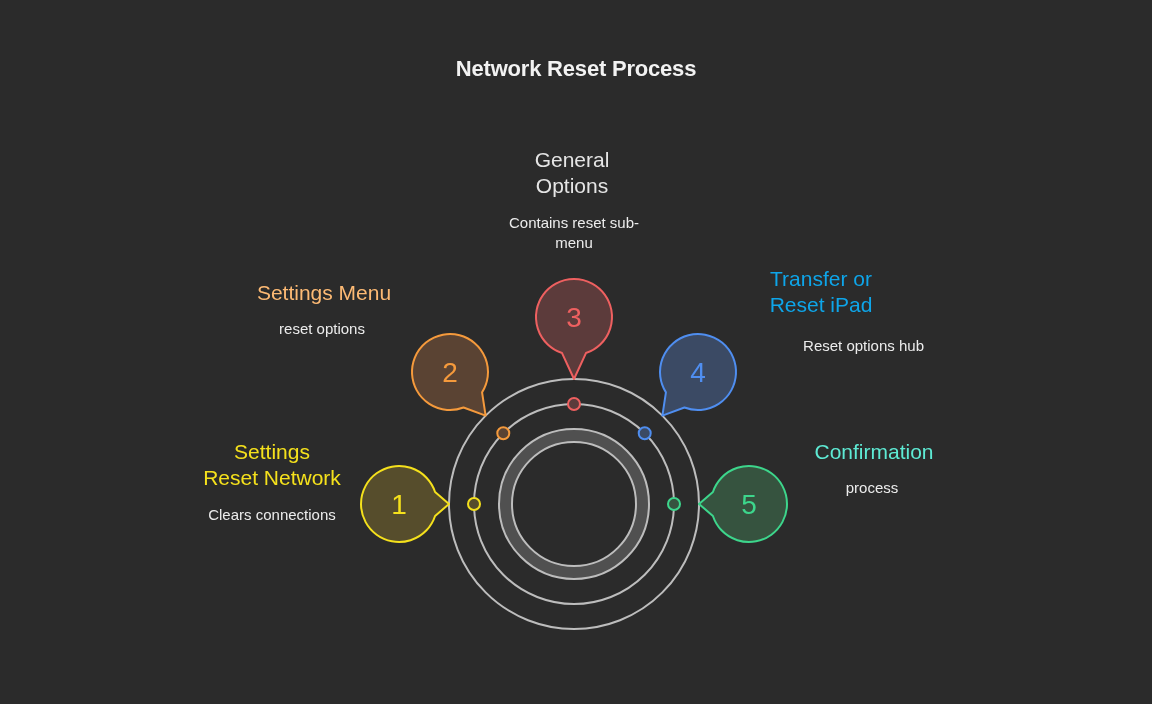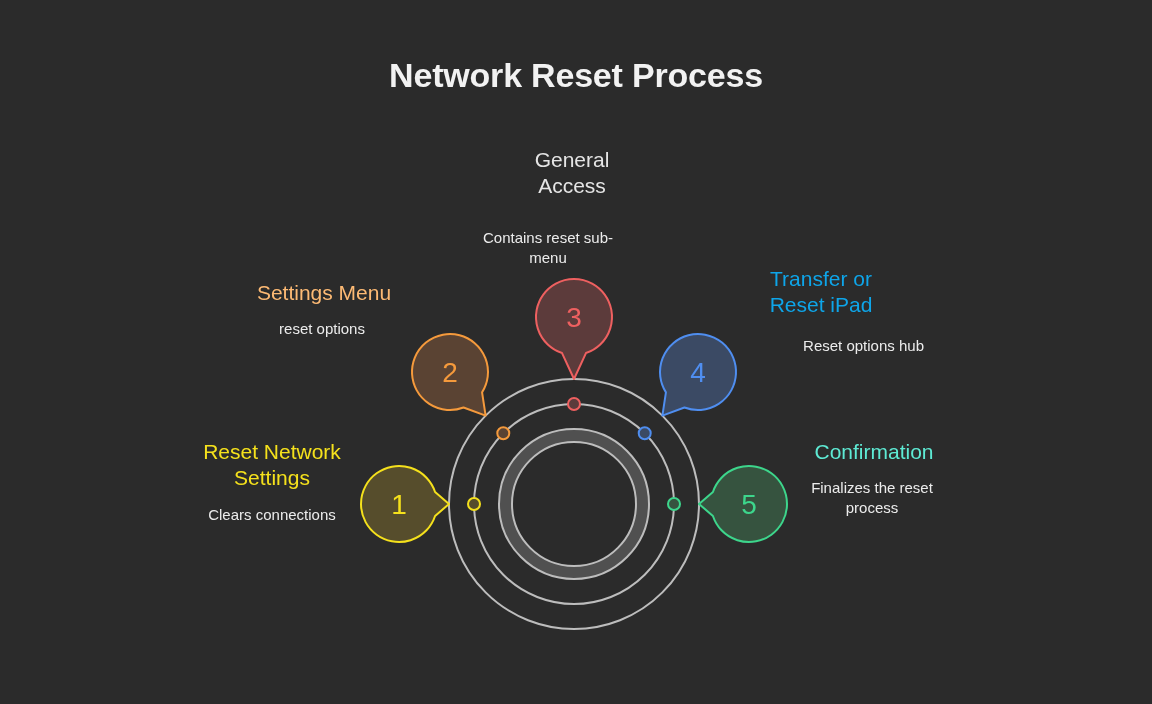--- a/index.html
+++ b/index.html
@@ -1,17 +1,17 @@
 <!DOCTYPE html>
 <html><head>
 <meta charset="utf-8">
 <style>
   html, body { margin:0; padding:0; }
   body { width:1152px; height:704px; background:#2b2b2b; position:relative; overflow:hidden; font-family:"Liberation Sans", sans-serif; }
-  #title { position:absolute; top:56px; left:0; width:1152px; text-align:center; color:#f2f2f2; font-weight:bold; font-size:34px; font-family:"Liberation Sans", sans-serif; letter-spacing:-0.2px; }
+  #title { position:absolute; top:56px; left:0; width:1152px; text-align:center; color:#f2f2f2; font-weight:bold; font-size:22px; font-family:"Liberation Sans", sans-serif; letter-spacing:-0.2px; }
   svg#diagram { position:absolute; left:0; top:0; }
   .step-title { position:absolute; text-align:center; font-size:21px; line-height:26px; font-family:"Liberation Sans", sans-serif; }
   .step-desc { position:absolute; text-align:center; color:#ececec; font-size:15px; line-height:20px; font-family:"Liberation Sans", sans-serif; }
   .num { font-family:"Liberation Sans", sans-serif; font-size:28px; }
 </style>
 </head>
 <body>
 
 <div id="title">Network Reset Process</div>
 
@@ -46,50 +46,49 @@
       </g>
       <g>
         <circle cx="674" cy="504" r="6" fill="#36533f" stroke="#3dd68c" stroke-width="2"></circle>
         <path d="M 712.9290541128672 515.9535293034124 L 699 504 L 712.9290541128672 492.04647069658756 A 38 38 0 1 1 712.9290541128672 515.9535293034124 Z" fill="#36533f" stroke="#3dd68c" stroke-width="2" stroke-linejoin="round"></path>
         <text x="749" y="514" text-anchor="middle" fill="#3dd68c" class="num">5</text>
       </g>
     </g>
 </svg>
 
 <div class="step-title" style="left: 172px; top: 439px; width: 200px; color: rgb(245, 225, 28);">
+  <div>Settings</div>
   <div>Reset Network</div>
-  <div>Settings</div>
 </div>
 <div class="step-desc" style="left:172px; top:505px; width:200px;">
   <div>Clears connections</div>
 </div>
 
 <div class="step-title" style="left: 224px; top: 280px; width: 200px; color: #fdba74; text-align: center;">
   <div>Settings Menu</div>
 </div>
 <div class="step-desc" style="left:222px; top:319px; width:200px;">
   <div>reset options</div>
 </div>
 
 <div class="step-title" style="left: 472px; top: 147px; width: 200px; color: #e5e5e5;">
   <div>General</div>
-  <div>Access</div>
+  <div>Options</div>
 </div>
-<div class="step-desc" style="left:448px; top:213px; width:200px;margin-top:15px;">
+<div class="step-desc" style="left:474px; top:213px; width:200px;">
   <div>Contains reset sub-</div>
   <div>menu</div>
 </div>
 
 <div class="step-title" style="left: 721px; top: 266px; width: 200px; color: #0ea5e9;">
   <div>Transfer or</div>
   <div>Reset iPad</div>
 </div>
 <div class="step-desc" style="left:724px; top:336px; width:200px;text-align:right;">
   <div>Reset options hub</div>
 </div>
 
 <div class="step-title" style="left: 774px; top: 439px; width: 200px; color: #5eead4;">
   <div>Confirmation</div>
 </div>
 <div class="step-desc" style="left:772px; top:478px; width:200px;">
-  <div>Finalizes the reset</div>
   <div>process</div>
 </div>
 
 </body></html>

